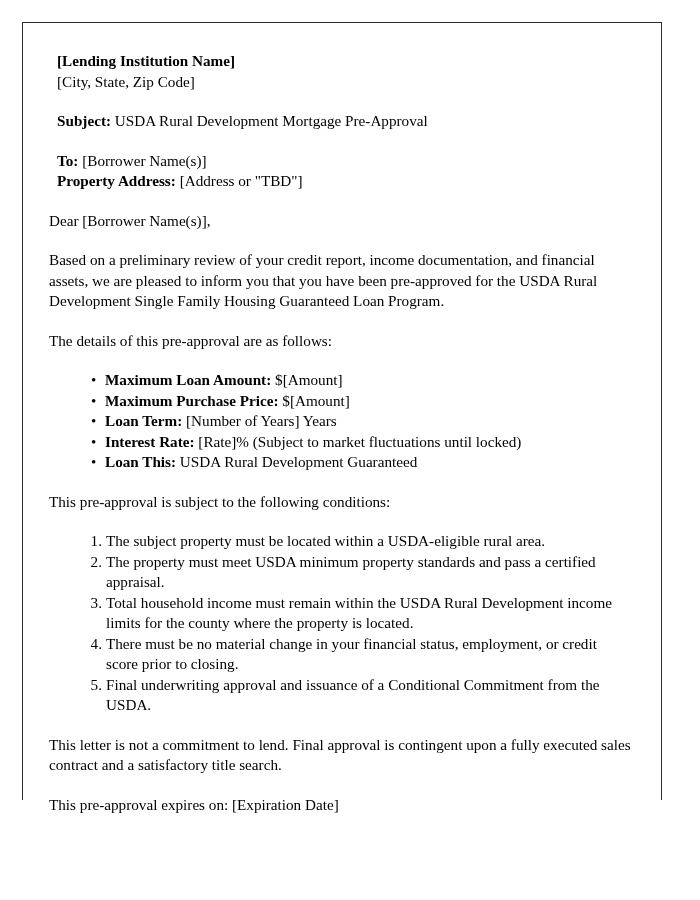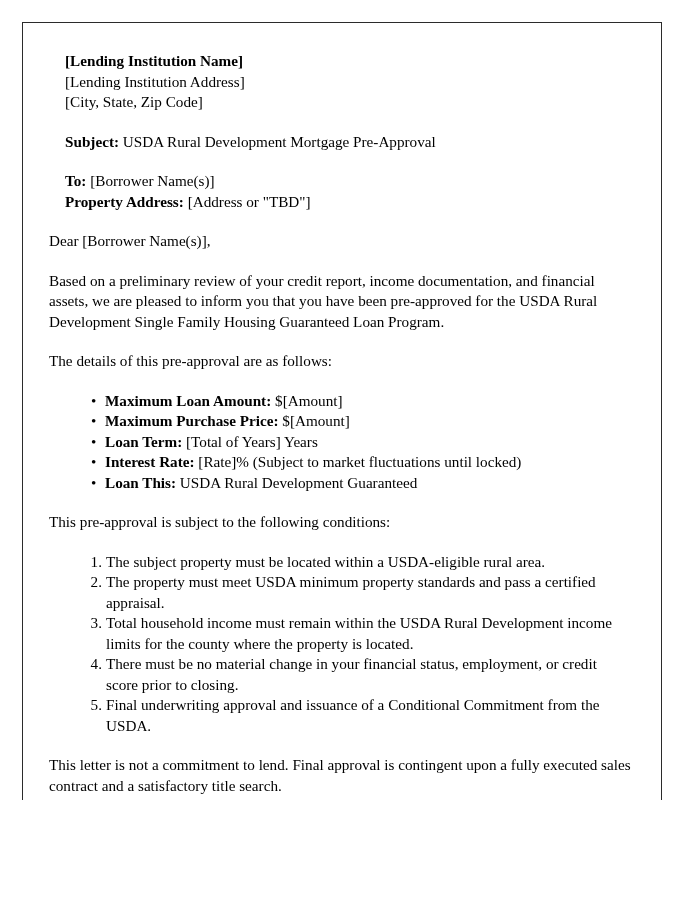--- a/index.html
+++ b/index.html
@@ -26,21 +26,21 @@
     background: #ffffff;
   }
   .page-inner {
     padding: 28px 26px 0 26px;
   }
   .letter {
     font-size: 15.2px;
     line-height: 20.5px;
   }
   .block {
-    margin: 0 0 19px 16px;
+    margin: 0 0 19px 8px;
   }
   .line {
     white-space: nowrap;
   }
   .b {
     font-weight: bold;
   }
   p.para {
     margin: 12px 0 19px 0;
     line-height: 20.5px;
@@ -84,21 +84,20 @@
   }
 </style>
 </head>
 <body>
 
 <div class="page">
   <div class="page-inner letter">
 
     <div class="block">
       <div class="line b">[Lending Institution Name]</div>
-      <div class="line">[Lending Institution Address]</div>
       <div class="line">[City, State, Zip Code]</div>
     </div>
 
 
     <div class="block">
       <div class="line">
         <span class="b">Subject:</span>
         <span>USDA Rural Development Mortgage Pre-Approval</span>
       </div>
     </div>
@@ -124,21 +123,21 @@
       <li>
         <span class="b">Maximum Loan Amount:</span>
         <span>$[Amount]</span>
       </li>
       <li>
         <span class="b">Maximum Purchase Price:</span>
         <span>$[Amount]</span>
       </li>
       <li>
         <span class="b">Loan Term:</span>
-        <span>[Total of Years] Years</span>
+        <span>[Number of Years] Years</span>
       </li>
       <li>
         <span class="b">Interest Rate:</span>
         <span>[Rate]% (Subject to market fluctuations until locked)</span>
       </li>
       <li>
         <span class="b">Loan This:</span>
         <span>USDA Rural Development Guaranteed</span>
       </li>
     </ul>
@@ -148,15 +147,16 @@
     <ol class="conditions">
       <li>The subject property must be located within a USDA-eligible rural area.</li>
       <li>The property must meet USDA minimum property standards and pass a certified appraisal.</li>
       <li>Total household income must remain within the USDA Rural Development income limits for the county where the property is located.</li>
       <li>There must be no material change in your financial status, employment, or credit score prior to closing.</li>
       <li>Final underwriting approval and issuance of a Conditional Commitment from the USDA.</li>
     </ol>
 
     <p class="para">This letter is not a commitment to lend. Final approval is contingent upon a fully executed sales contract and a satisfactory title search.</p>
 
+    <p class="para">This pre-approval expires on: [Expiration Date]</p>
 
   </div>
 </div>
 
 </body></html>

